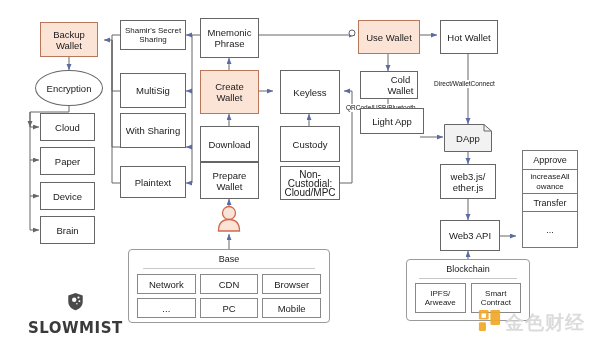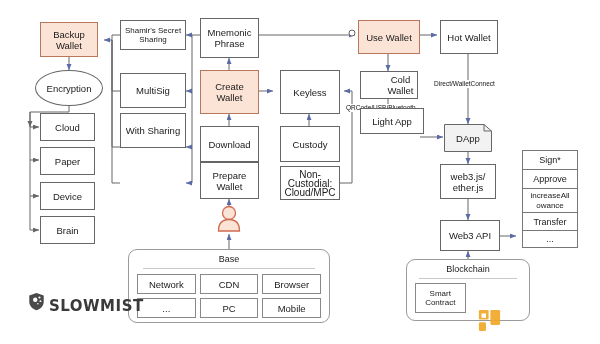--- a/index.html
+++ b/index.html
@@ -53,21 +53,21 @@
     line-height: 9.5px;
   }
   .node.tiny {
     font-size: 10px;
     line-height: 9px;
   }
   .group {
     position: absolute;
     box-sizing: border-box;
     border: 1px solid #9a9a9a;
-    border-radius: 9px;
+    border-radius: 4px;
     background: #ffffff;
   }
   .group-title {
     position: absolute;
     left: 0;
     right: 0;
     top: 4px;
     text-align: center;
     font-size: 9px;
     color: #1a1a1a;
@@ -100,22 +100,23 @@
     align-items: center;
     justify-content: center;
     text-align: center;
     color: #1a1a1a;
     padding: 0 2px;
   }
   .stack-cell:last-child { border-bottom: none; }
   .brand {
     position: absolute;
     display: flex;
-    align-items: flex-end;
+    align-items: center;
     gap: 4px;
+    flex-direction: column;
   }
   .brand-word {
     font-family: "DejaVu Sans", sans-serif;
     font-weight: bold;
     font-size: 15px;
     letter-spacing: 0.5px;
     color: #3a3a3a;
   }
   .watermark {
     position: absolute;
@@ -224,20 +225,21 @@
   <div class="node" style="left:40px; top:182px; width:55px; height:28px;">Device</div>
 
   <div class="node" style="left:40px; top:216px; width:55px; height:28px;">Brain</div>
 
   <div class="node small" style="left:120px; top:20px; width:66px; height:30px;">Shamir's Secret Sharing</div>
 
   <div class="node" style="left:120px; top:73px; width:66px; height:35px;">MultiSig</div>
 
   <div class="node" style="left:120px; top:113px; width:66px; height:35px;">With Sharing</div>
 
+  <div class="node" style="left:120px; top:166px; width:66px; height:32px;">Plaintext</div>
 
   <div class="node" style="left:200px; top:18px; width:59px; height:40px;">Mnemonic Phrase</div>
 
   <div class="node accent" style="left:200px; top:70px; width:59px; height:44px;">Create Wallet</div>
 
   <div class="node" style="left:200px; top:126px; width:59px; height:36px;">Download</div>
 
   <div class="node" style="left:200px; top:162px; width:59px; height:37px;">Prepare Wallet</div>
 
   <div class="person" style="left:214px; top:204px; width:30px; height:28px;">
@@ -271,21 +273,20 @@
       <path d="M40,0.5 L40,7 L47.5,7" fill="none" stroke="#666666" stroke-width="1"></path>
     </svg>
     <span style="position:relative; font-size:9.5px;">DApp</span>
   </div>
 
   <div class="node" style="left:440px; top:164px; width:56px; height:35px;">web3.js/ ether.js</div>
 
   <div class="node" style="left:440px; top:220px; width:60px; height:31px;">Web3 API</div>
 
   <div class="stack" style="left:522px; top:150px; width:56px; height:98px; display:flex; flex-direction:column;">
-    <div class="stack-cell" style="flex:0 0 19px;">Sign*</div>
     <div class="stack-cell" style="flex:0 0 19px;">Approve</div>
     <div class="stack-cell" style="flex:0 0 24px; font-size:8px; line-height:9.5px;">increaseAll owance</div>
     <div class="stack-cell" style="flex:0 0 18px;">Transfer</div>
     <div class="stack-cell" style="flex:1 1 auto;">...</div>
   </div>
 
   <div class="group" style="left:128px; top:249px; width:202px; height:74px;">
     <div class="group-title">Base</div>
     <div class="group-rule" style="left:14px; right:14px; top:18px;"></div>
     <div style="position:absolute; left:8px; top:24px; right:8px; display:grid; grid-template-columns:1fr 1fr 1fr; gap:4px;">
@@ -295,20 +296,21 @@
       <div class="node" style="position:relative; left:auto; top:auto; height:20px; border-color:#888;">...</div>
       <div class="node" style="position:relative; left:auto; top:auto; height:20px; border-color:#888;">PC</div>
       <div class="node" style="position:relative; left:auto; top:auto; height:20px; border-color:#888;">Mobile</div>
     </div>
   </div>
 
   <div class="group" style="left:406px; top:259px; width:124px; height:62px;">
     <div class="group-title">Blockchain</div>
     <div class="group-rule" style="left:12px; right:12px; top:18px;"></div>
     <div style="position:absolute; left:8px; top:23px; right:8px; display:grid; grid-template-columns:1fr 1fr; gap:5px;">
+      <div class="node small" style="position:relative; left:auto; top:auto; height:30px; border-color:#888;">IPFS/ Arweave</div>
       <div class="node small" style="position:relative; left:auto; top:auto; height:30px; border-color:#888;">Smart Contract</div>
     </div>
   </div>
 
   <div class="brand" style="left:28px; top:292px;">
     <span style="display:inline-block;">
       <svg viewBox="0 0 20 22" width="17" height="19">
         <path d="M10,1 L18.5,4 L18.5,11 C18.5,16.5 14.5,20 10,21.2 C5.5,20 1.5,16.5 1.5,11 L1.5,4 Z" fill="#4a4a4a"></path>
         <circle cx="8.5" cy="9" r="2.6" fill="#ffffff"></circle>
         <circle cx="13.5" cy="6.3" r="1.3" fill="#ffffff"></circle>
@@ -321,15 +323,16 @@
 
   <div class="watermark" style="left:478px; top:309px;">
     <span style="display:inline-block;">
       <svg viewBox="0 0 26 26" width="23" height="23">
         <rect x="1" y="1" width="11" height="11" rx="1.5" fill="#f0a92a"></rect>
         <rect x="14" y="1" width="11" height="17" rx="1.5" fill="#f0a92a"></rect>
         <rect x="1" y="15" width="8" height="10" rx="1.5" fill="#f0a92a"></rect>
         <rect x="4" y="5" width="5" height="5" fill="#ffffff"></rect>
       </svg>
     </span>
+    <span class="wm-word">金色财经</span>
   </div>
 
 </div>
 
 </body></html>

